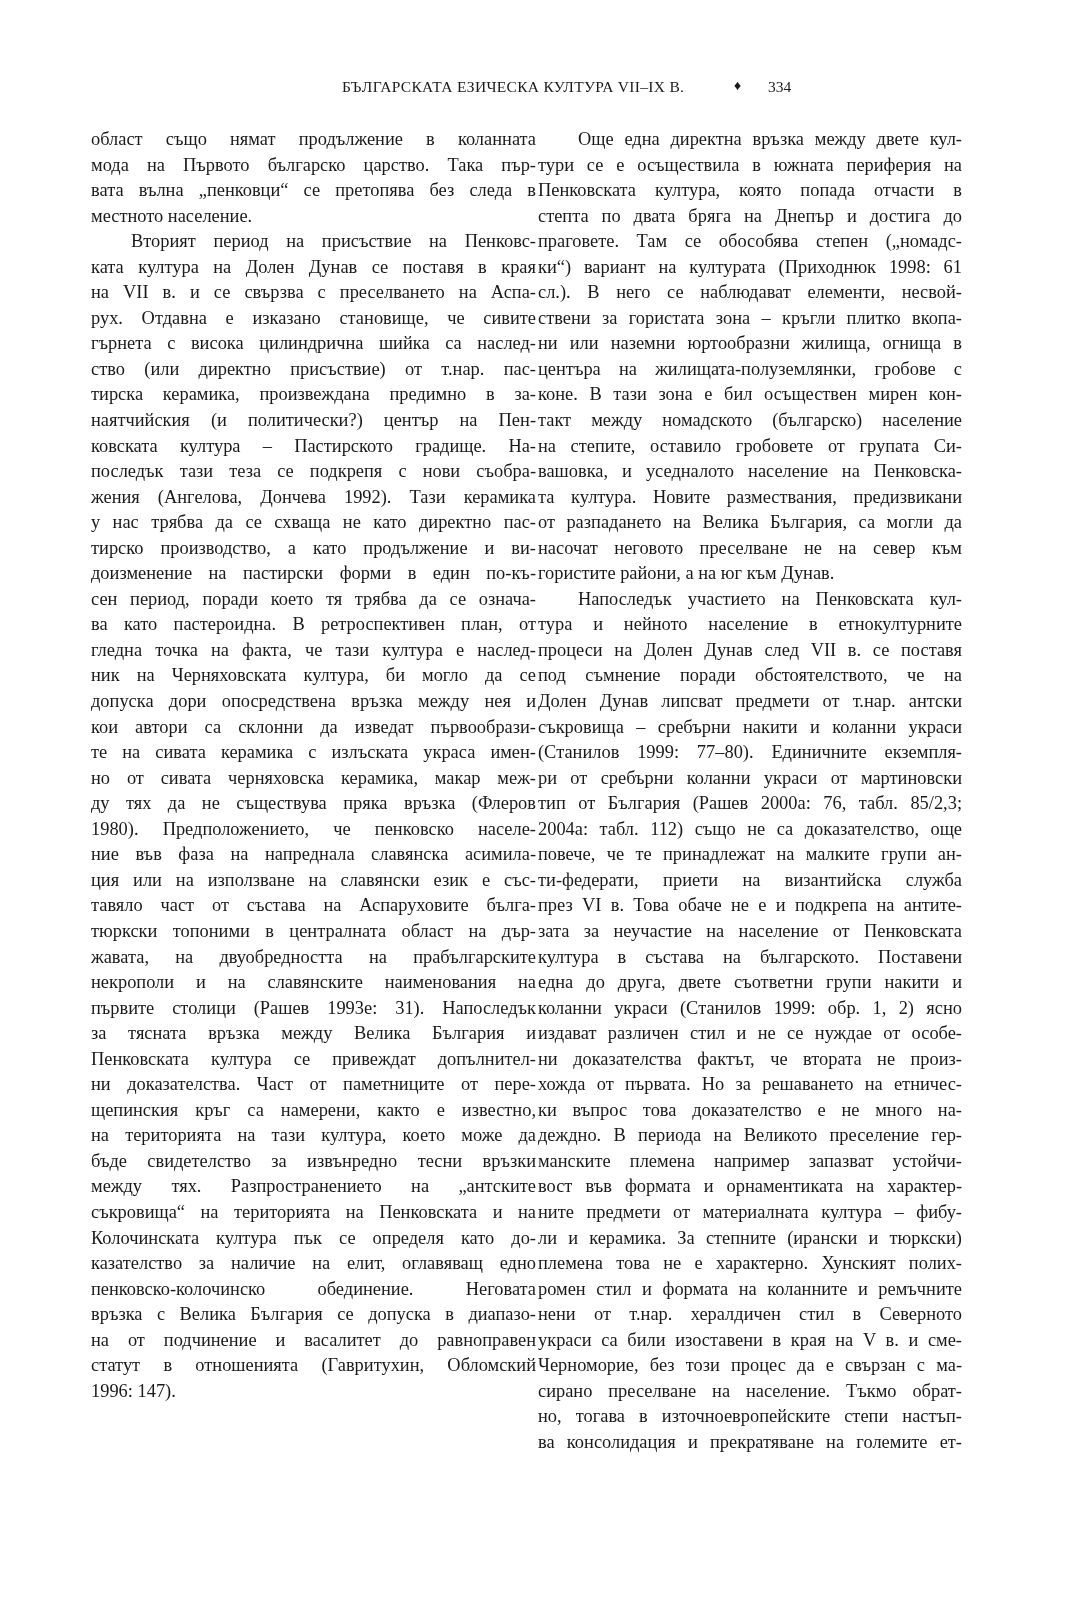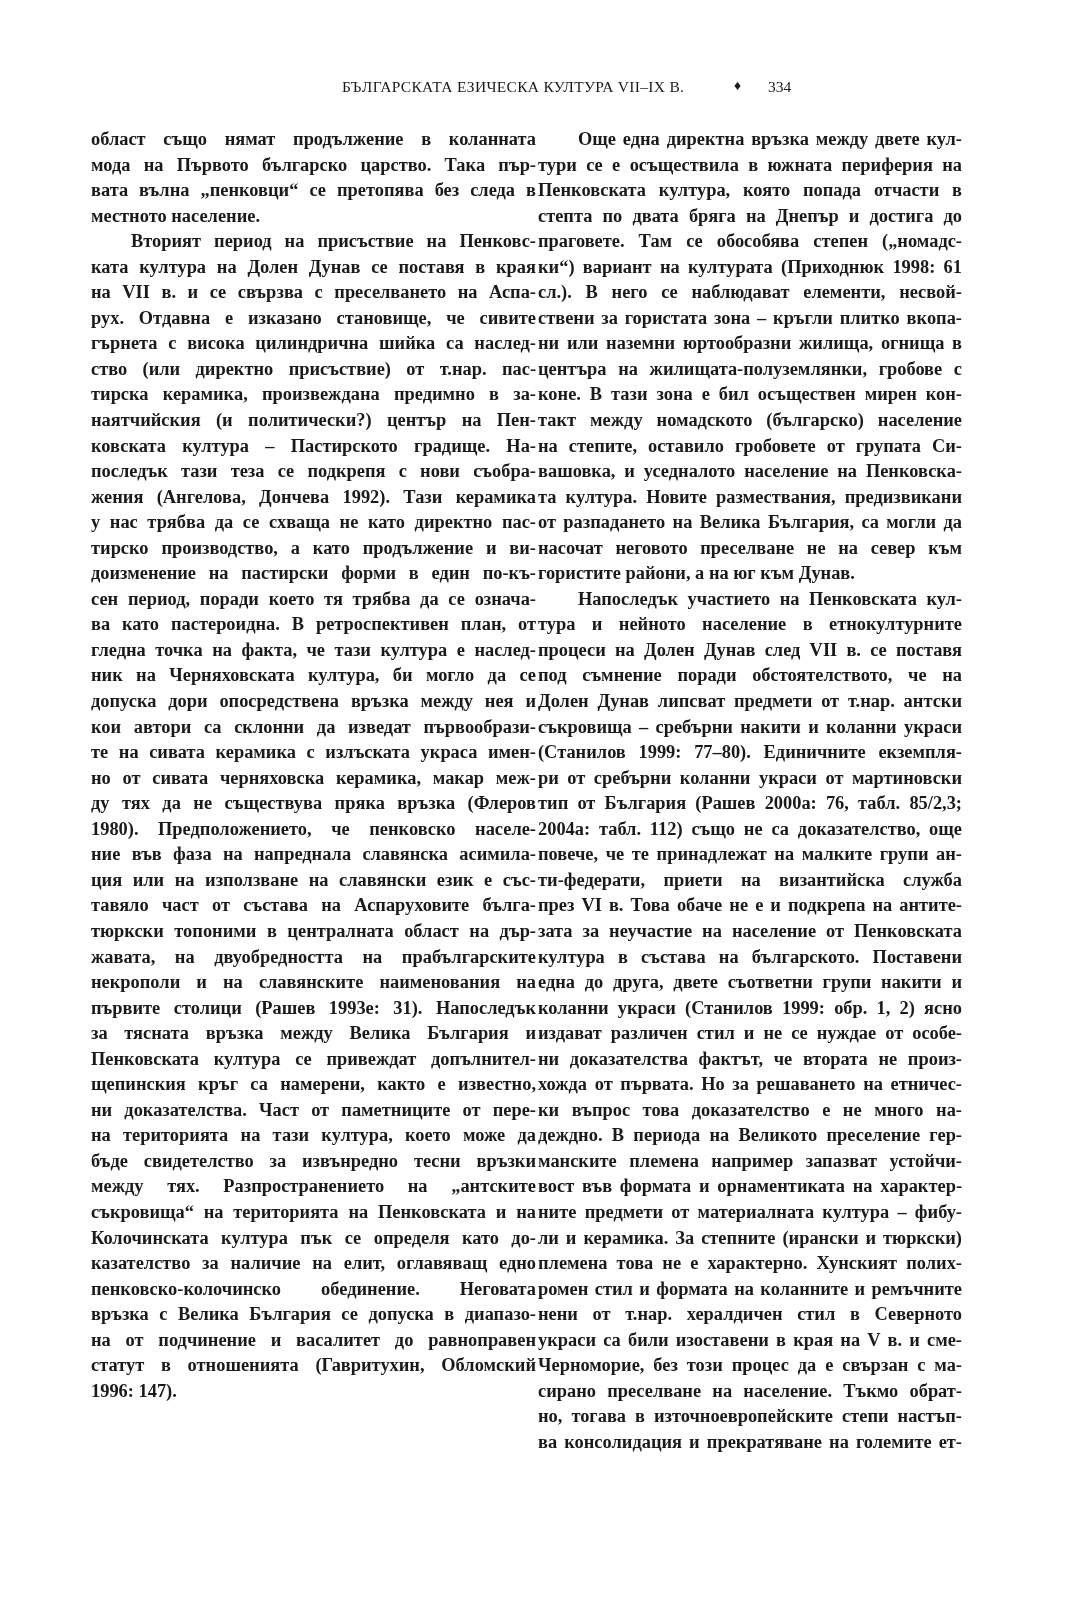--- a/index.html
+++ b/index.html
@@ -2,21 +2,21 @@
 <html><head>
 <meta charset="utf-8">
 <style>
   html, body { margin: 0; padding: 0; background: #ffffff; }
   body { width: 1091px; height: 1600px; position: relative; overflow: hidden;
          font-family: "Liberation Serif", "DejaVu Serif", serif; color: #1a1a1a; }
   .header { position: absolute; top: 78px; left: 0; width: 1091px; height: 24px; margin-left: 28px; }
   .header .title { position: absolute; left: 314px; top: 0; font-size: 15.5px; letter-spacing: 0.3px; white-space: nowrap; }
   .header .diamond { position: absolute; left: 706px; top: 0; font-size: 14px; }
   .header .pagenum { position: absolute; left: 740px; top: 0; font-size: 15.5px; }
-  .col { position: absolute; top: 127px; font-weight: bold; }
+  .col { position: absolute; top: 127px; }
   .col.left { left: 91px; width: 445px; }
   .col.right { left: 538px; width: 424px; }
   .line { display: block; height: 25.55px; line-height: 25.55px; font-size: 18.4px;
           text-align: justify; text-align-last: justify; white-space: nowrap; overflow: visible; }
   .line.last { text-align-last: left; }
   .line.indent { padding-left: 40px; }
 </style>
 </head>
 <body>
 
@@ -57,22 +57,22 @@
     <span class="line">1980). Предположението, че пенковско населе-</span>
     <span class="line">ние във фаза на напреднала славянска асимила-</span>
     <span class="line">ция или на използване на славянски език е със-</span>
     <span class="line">тавяло част от състава на Аспаруховите бълга-</span>
     <span class="line">тюркски топоними в централната област на дър-</span>
     <span class="line">жавата, на двуобредността на прабългарските</span>
     <span class="line">некрополи и на славянските наименования на</span>
     <span class="line">първите столици (Рашев 1993е: 31). Напоследък</span>
     <span class="line">за тясната връзка между Велика България и</span>
     <span class="line">Пенковската култура се привеждат допълнител-</span>
+    <span class="line">ни доказателства. Част от паметниците от пере-</span>
     <span class="line">щепинския кръг са намерени, както е известно,</span>
-    <span class="line">ни доказателства. Част от паметниците от пере-</span>
     <span class="line">на територията на тази култура, което може да</span>
     <span class="line">бъде свидетелство за извънредно тесни връзки</span>
     <span class="line">между тях. Разпространението на „антските</span>
     <span class="line">съкровища“ на територията на Пенковската и на</span>
     <span class="line">Колочинската култура пък се определя като до-</span>
     <span class="line">казателство за наличие на елит, оглавяващ едно</span>
     <span class="line">пенковско-колочинско обединение. Неговата</span>
     <span class="line">връзка с Велика България се допуска в диапазо-</span>
     <span class="line">на от подчинение и васалитет до равноправен</span>
     <span class="line">статут в отношенията (Гавритухин, Обломский</span>

